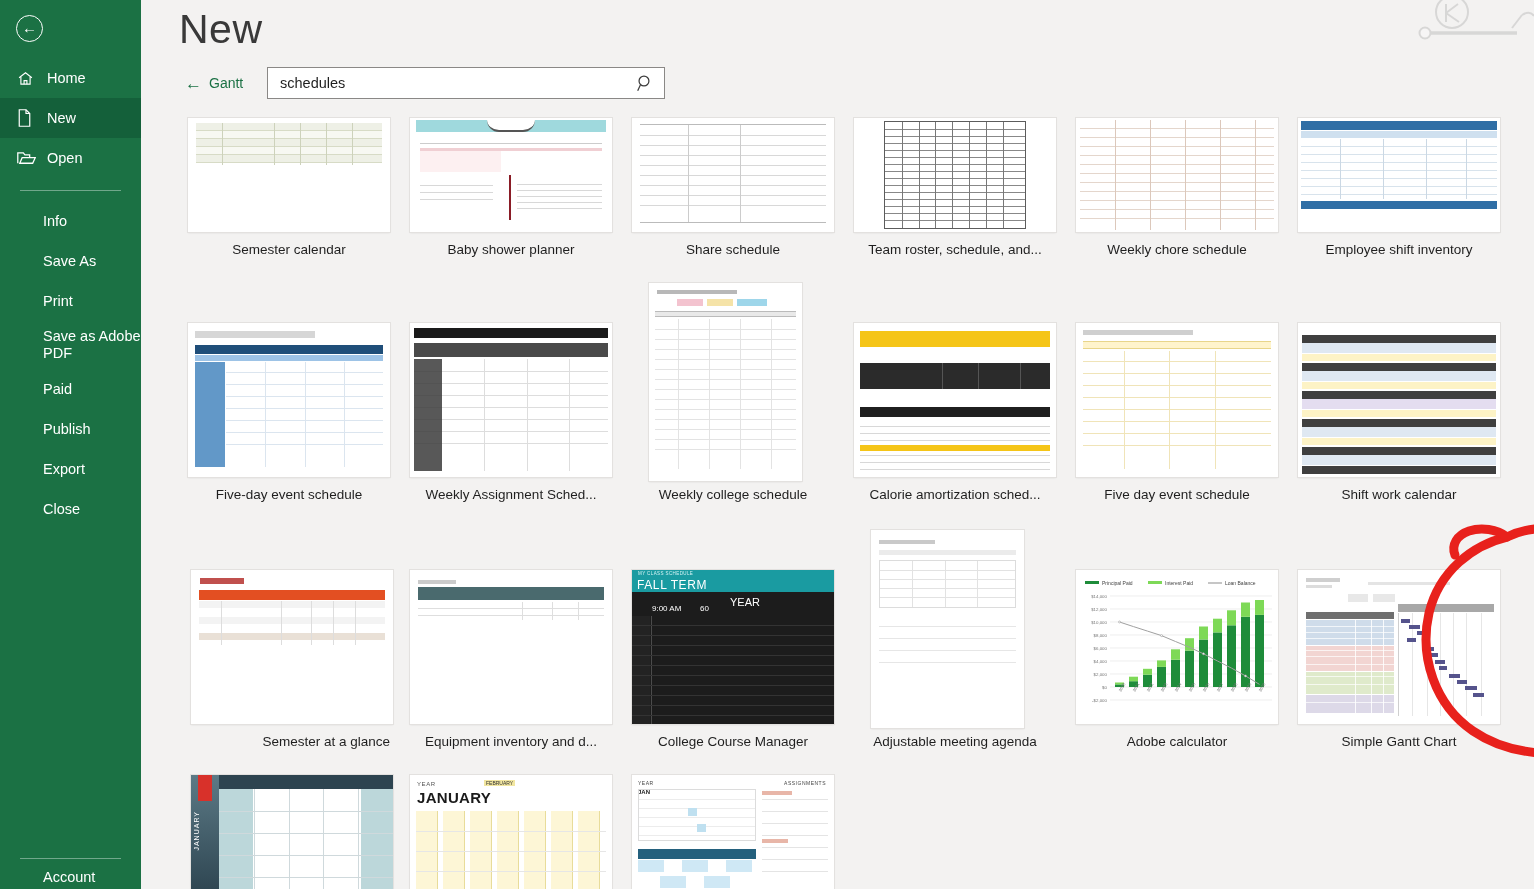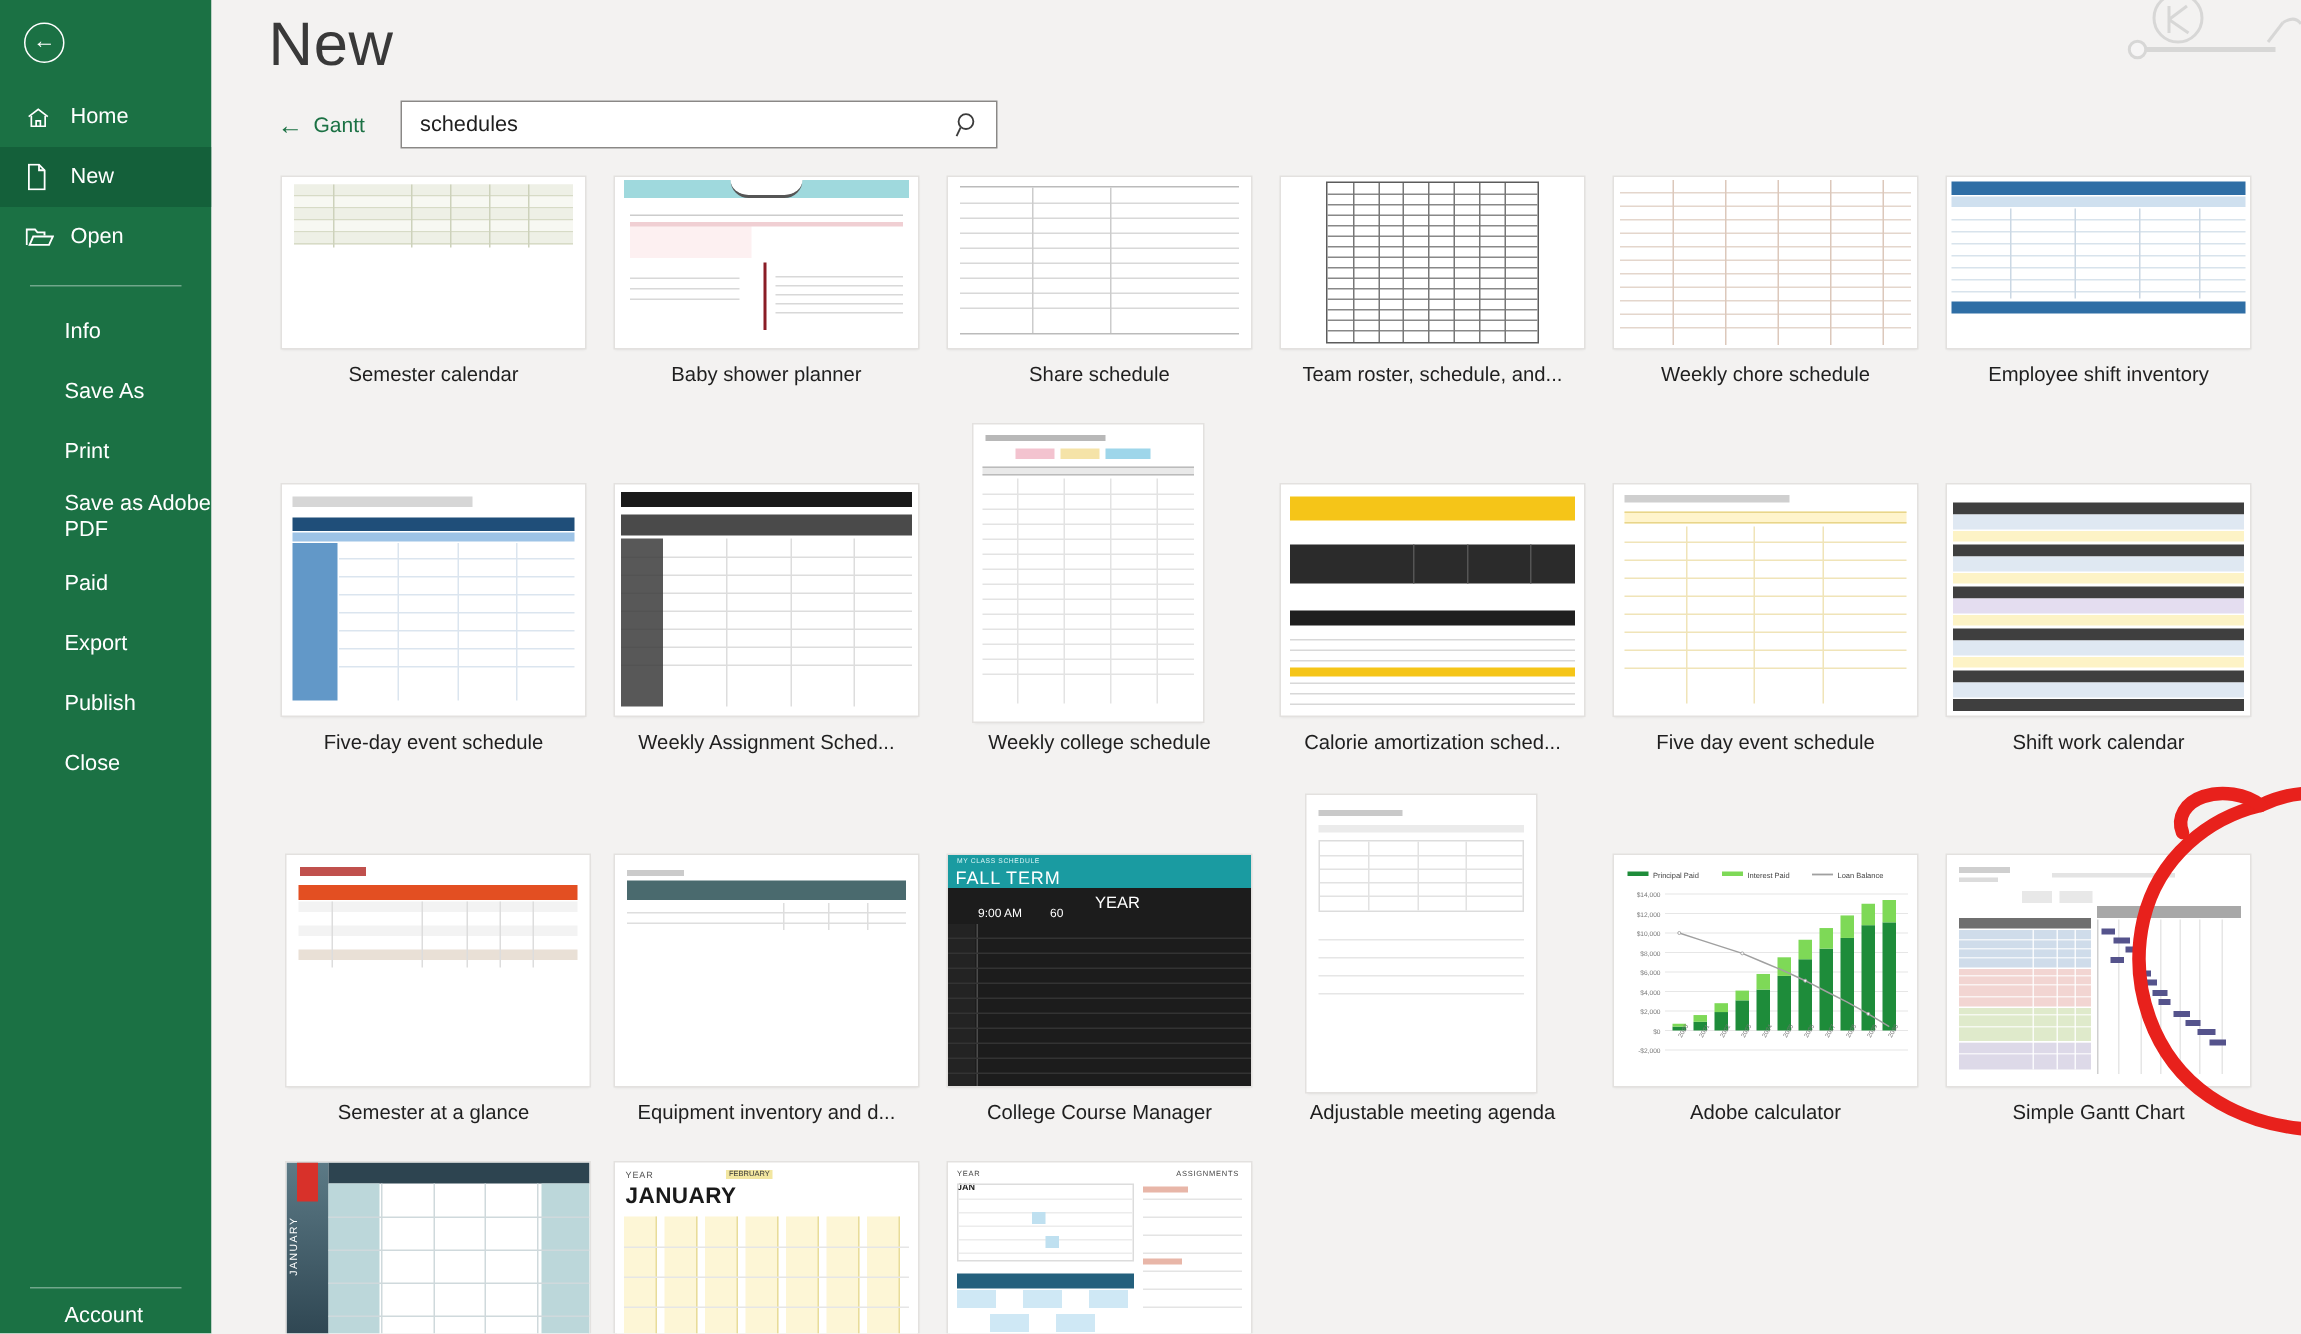--- a/index.html
+++ b/index.html
@@ -180,24 +180,24 @@
       <div class="nav-item plain">
         <span class="nav-label">Print</span>
         </div>
       <div class="nav-item plain two-line">
         <span class="nav-label">Save as Adobe PDF</span>
         </div>
       <div class="nav-item plain">
         <span class="nav-label">Paid</span>
         </div>
       <div class="nav-item plain">
+        <span class="nav-label">Publish</span>
+        </div>
+      <div class="nav-item plain">
         <span class="nav-label">Export</span>
-        </div>
-      <div class="nav-item plain">
-        <span class="nav-label">Publish</span>
         </div>
       <div class="nav-item plain">
         <span class="nav-label">Close</span>
         </div>
     </div>
 
     <div class="bottom-divider"></div>
     <div class="nav-item account">
       <span class="nav-label">Account</span>
     </div>
@@ -522,21 +522,21 @@
             <div class="band" style="left:0;top:16px;right:0;height:7px;background:#f3f3f3;"></div>
             <div class="band" style="left:0;top:24px;right:0;height:7px;background:#ffffff;"></div>
             <div class="band" style="left:0;top:32px;right:0;height:7px;background:#e9e0d6;"></div>
             <div class="band" style="left:12%;top:0;width:1px;bottom:0;background:#ddd;"></div>
             <div class="band" style="left:44%;top:0;width:1px;bottom:0;background:#ddd;"></div>
             <div class="band" style="left:60%;top:0;width:1px;bottom:0;background:#ddd;"></div>
             <div class="band" style="left:72%;top:0;width:1px;bottom:0;background:#ddd;"></div>
             <div class="band" style="left:84%;top:0;width:1px;bottom:0;background:#ddd;"></div>
           </div>
         </div>
-        <div class="tlabel" style="left:0;top:164px;width:202px;">Semester at a glance</div>
+        <div class="tlabel" style="left:0;top:164px;width:202px;text-align:right;">Semester at a glance</div>
       </div>
 
       <div class="cell" style="left:269px;top:452px;width:203px;">
         <div class="thumb-wrap" style="left:0;top:0;width:202px;height:154px;">
           <div class="mini" style="left:8px;top:10px;width:38px;height:4px;background:#cbcbcb;"></div>
           <div class="mini" style="left:8px;top:17px;right:8px;height:13px;background:#4a6a6e;"></div>
           <div class="mini" style="left:8px;top:32px;right:8px;height:18px;">
             <div class="rowline" style="left:0;right:0;top:6px;background:#dedede;"></div>
             <div class="rowline" style="left:0;right:0;top:13px;background:#dedede;"></div>
             <div class="band" style="left:56%;top:0;width:1px;bottom:0;background:#dedede;"></div>

